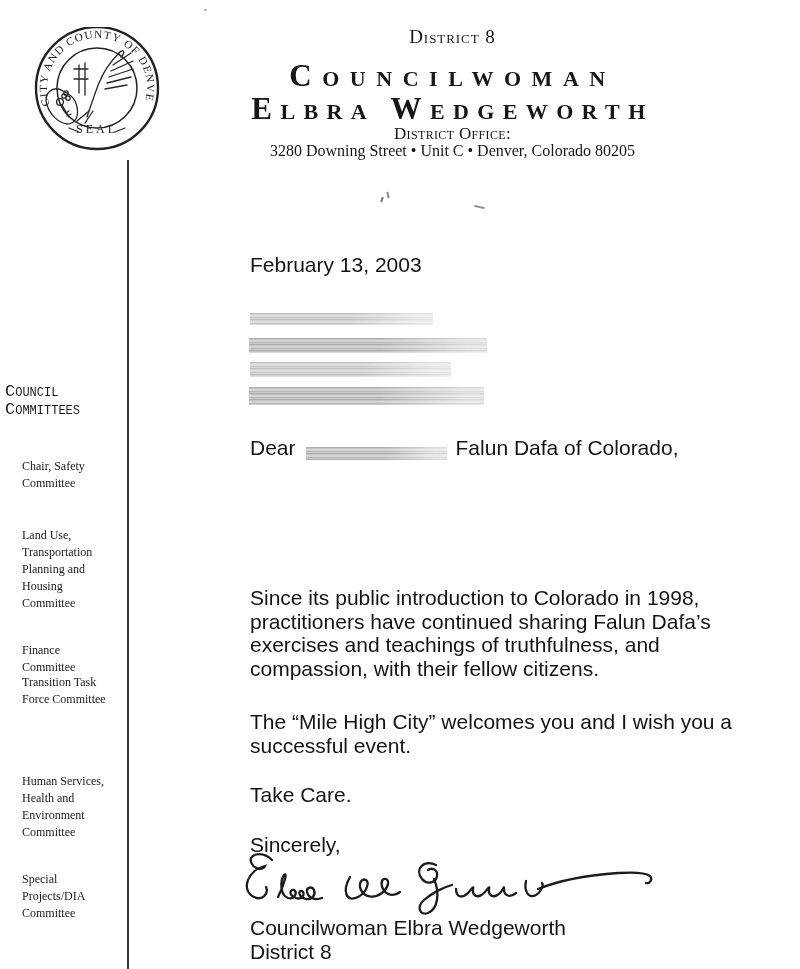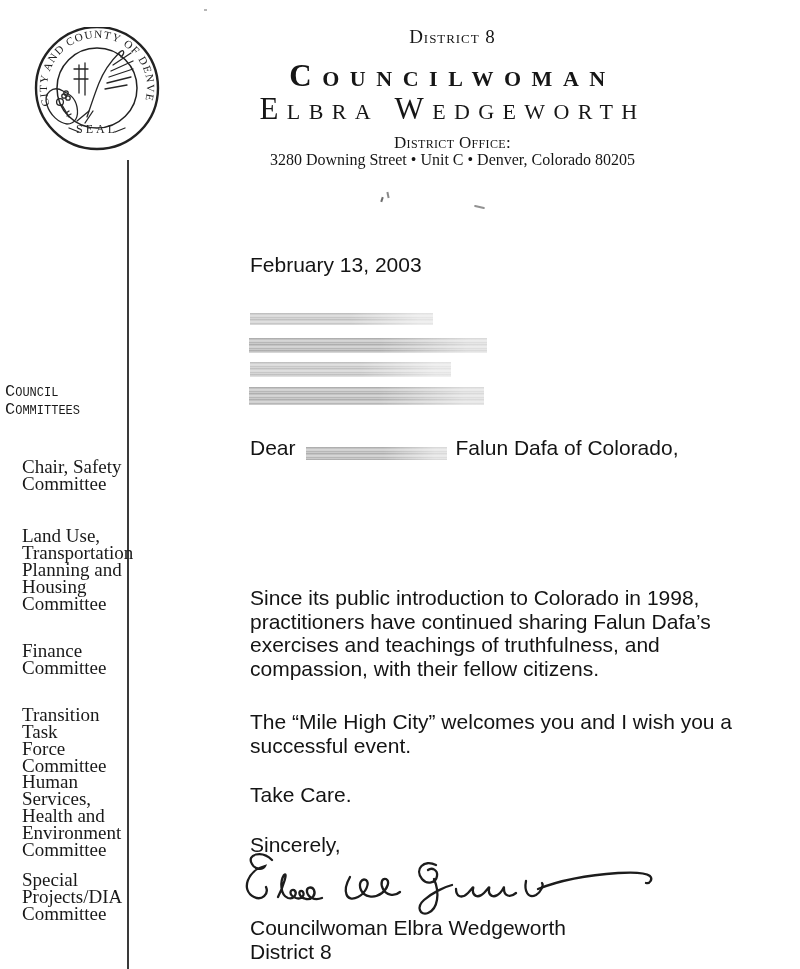--- a/index.html
+++ b/index.html
@@ -14,40 +14,40 @@
     font-family:"Liberation Serif", serif;color:#161616;
   }
   .lh-district{
     font-variant:small-caps;font-size:19px;letter-spacing:.05em;line-height:22px;
   }
   .lh-name1{
     margin-top:11px;font-variant:small-caps;font-size:31px;font-weight:600;
     letter-spacing:.34em;line-height:33px;
   }
   .lh-name2{
-    font-variant:small-caps;font-size:31px;font-weight:400;
+    font-variant:small-caps;font-size:31px;font-weight:700;
     letter-spacing:.27em;line-height:33px;
   }
   .lh-office{
-    margin-top:9px;font-variant:small-caps;font-size:17px;line-height:17px;letter-spacing:.02em;
+    font-variant:small-caps;font-size:17px;line-height:17px;letter-spacing:.02em;
   }
   .lh-addr,.lh-phone{font-size:16px;line-height:17.5px;}
   
   .seal{position:absolute;left:31px;top:27px;}
   .seal text{font-family:"Liberation Serif", serif;fill:#222;}
   
   .sb-divider{position:absolute;left:127px;top:160px;width:2px;height:809px;background:#3a3a3a;}
   .sb-heading{
     position:absolute;left:5px;top:383px;
     font-family:Liberation Mono, monospace;font-variant:small-caps;
     font-size:17px;line-height:18px;white-space:pre-line;color:#191919;
   }
   .sb-item{
     position:absolute;left:22px;width:100px;
-    font-family:"Liberation Serif", serif;font-size:19px;line-height:17px;
+    font-family:"Liberation Serif", serif;font-size:12px;line-height:17px;
     white-space:pre-line;color:#191919;
   }
   
   .body-text{position:absolute;left:250px;font-size:21px;line-height:23.5px;color:#141414;}
   .para{width:520px;}
   .redaction{
     background:
       linear-gradient(90deg, rgba(255,255,255,0) 55%, rgba(255,255,255,.55) 92%),
       repeating-linear-gradient(180deg,
         #8f8f8f 0px, #b5b5b5 1.5px, #d9d9d9 3px, #a6a6a6 4.5px, #c9c9c9 6px);
@@ -122,21 +122,21 @@
 Committees</div>
   <div class="sb-item" style="top:458px">Chair, Safety
 Committee</div>
   <div class="sb-item" style="top:527px">Land Use,
 Transportation
 Planning and
 Housing
 Committee</div>
   <div class="sb-item" style="top:642px">Finance
 Committee</div>
-  <div class="sb-item" style="top:706px">Transition Task
+  <div class="sb-item" style="top:674px">Transition Task
 Force Committee</div>
   <div class="sb-item" style="top:773px">Human Services,
 Health and
 Environment
 Committee</div>
   <div class="sb-item" style="top:871px">Special
 Projects/DIA
 Committee</div>
 
   <div class="body-text" style="top:253px">February 13, 2003</div>

